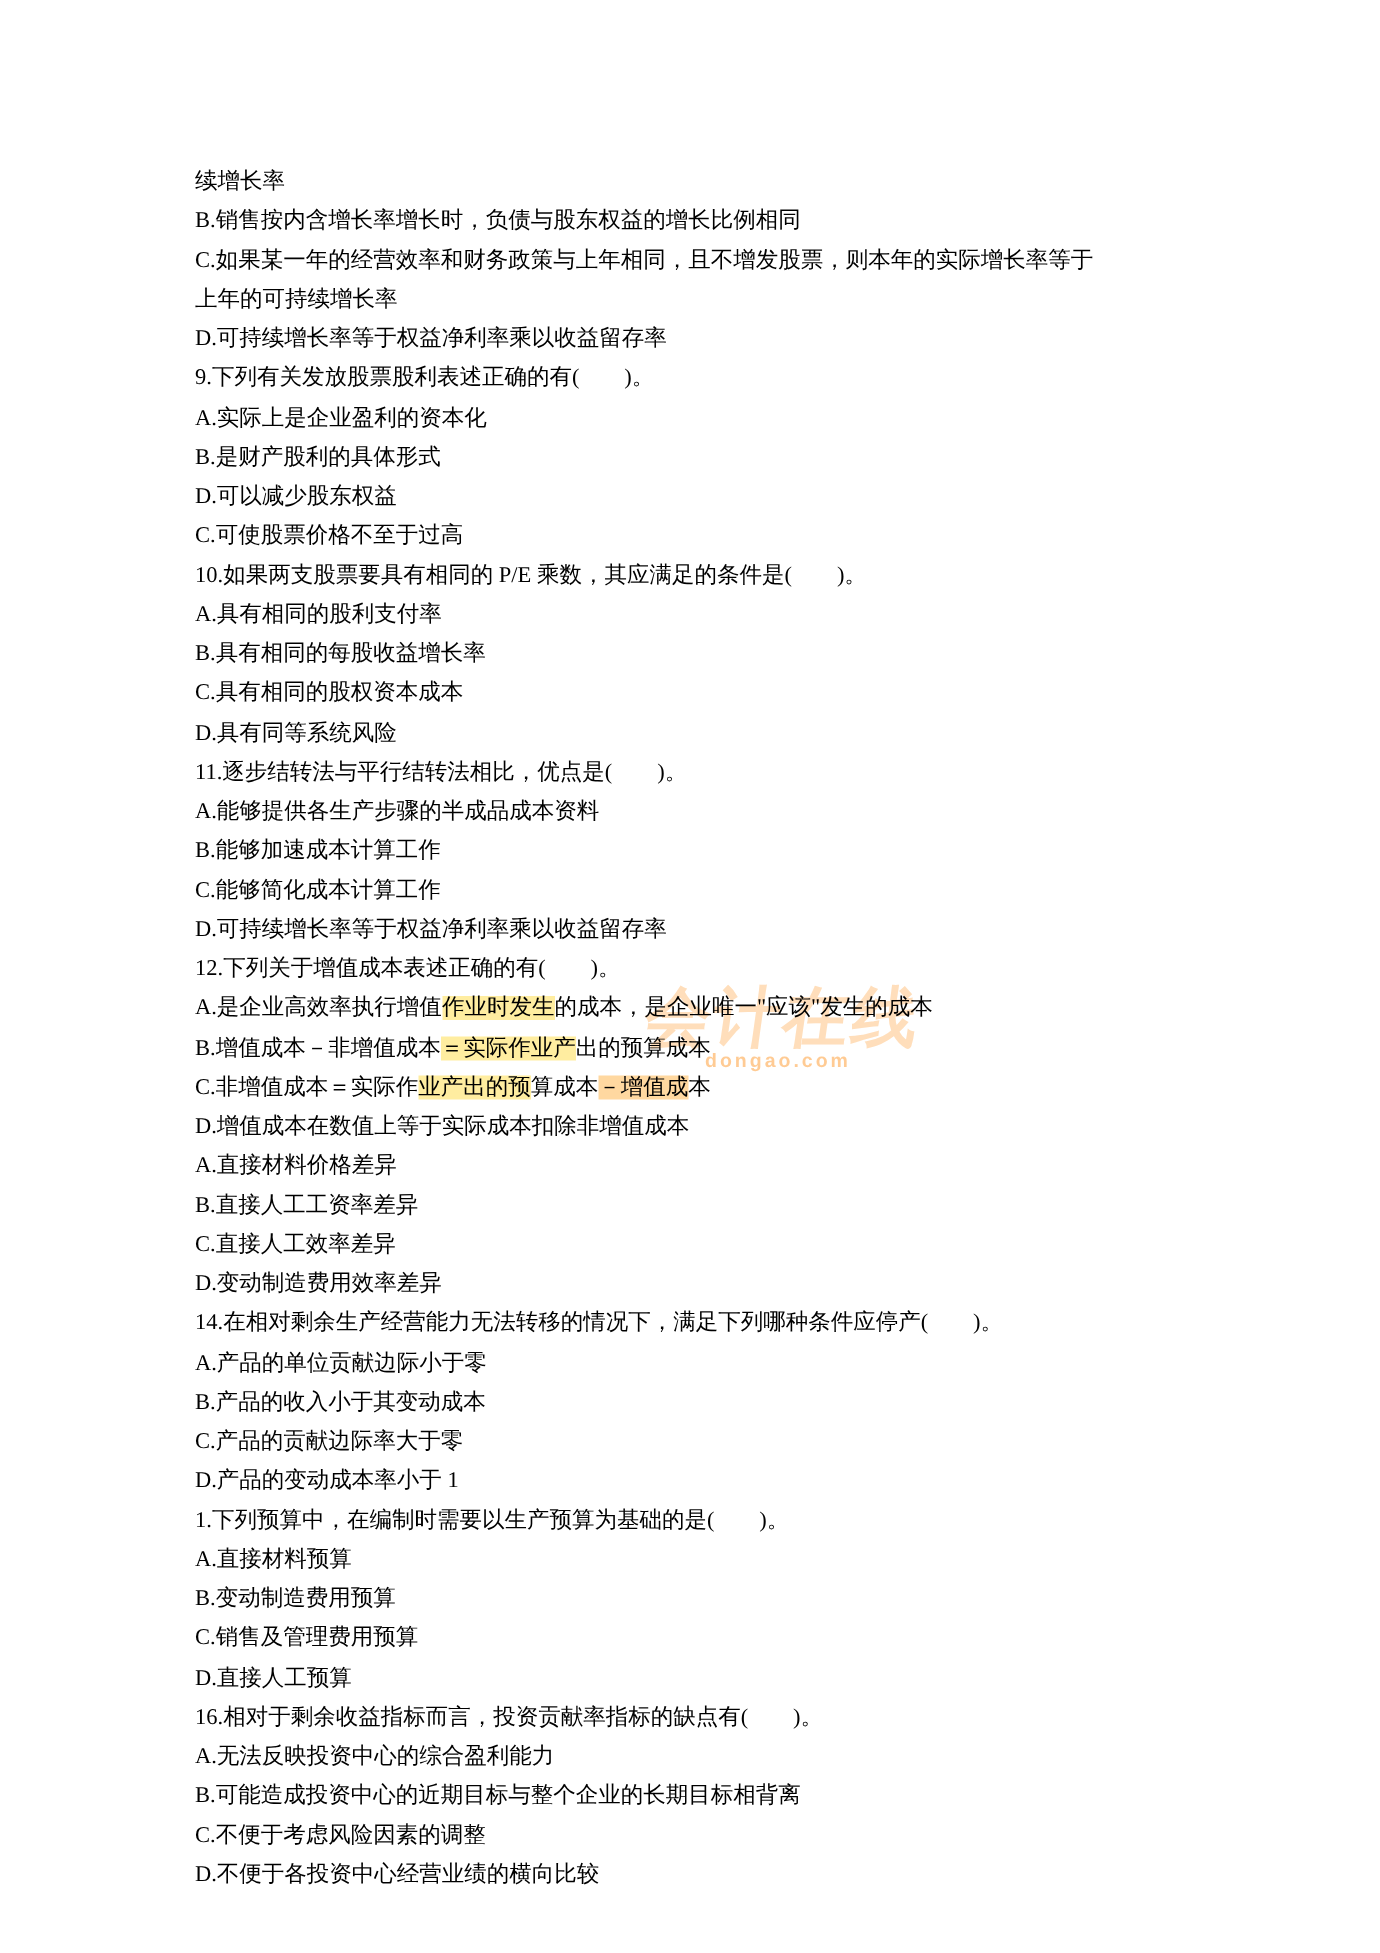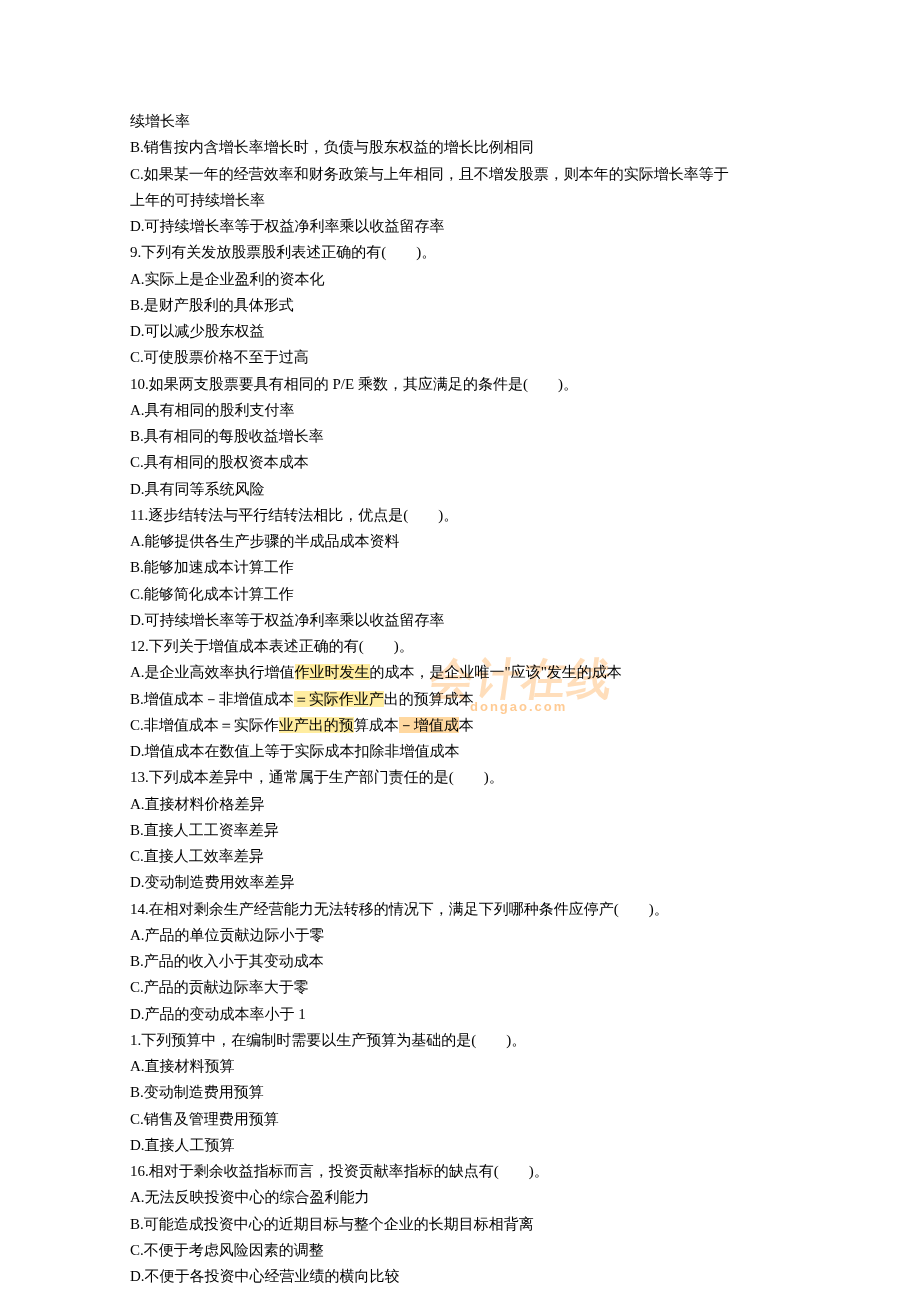--- a/index.html
+++ b/index.html
@@ -66,21 +66,20 @@
     <div class="line">11.逐步结转法与平行结转法相比，优点是(　　)。</div>
     <div class="line">A.能够提供各生产步骤的半成品成本资料</div>
     <div class="line">B.能够加速成本计算工作</div>
     <div class="line">C.能够简化成本计算工作</div>
     <div class="line">D.可持续增长率等于权益净利率乘以收益留存率</div>
     <div class="line">12.下列关于增值成本表述正确的有(　　)。</div>
     <div class="line">A.是企业高效率执行增值<span class="hl-yellow">作业时发生</span>的成本，是企业唯一"应该"发生的成本</div>
     <div class="line">B.增值成本－非增值成本<span class="hl-yellow">＝实际作业产</span>出的预算成本</div>
     <div class="line">C.非增值成本＝实际作<span class="hl-yellow">业产出的预</span>算成本<span class="hl-orange">－增值成</span>本</div>
     <div class="line">D.增值成本在数值上等于实际成本扣除非增值成本</div>
-    <div class="line">13.下列成本差异中，通常属于生产部门责任的是(　　)。</div>
     <div class="line">A.直接材料价格差异</div>
     <div class="line">B.直接人工工资率差异</div>
     <div class="line">C.直接人工效率差异</div>
     <div class="line">D.变动制造费用效率差异</div>
     <div class="line">14.在相对剩余生产经营能力无法转移的情况下，满足下列哪种条件应停产(　　)。</div>
     <div class="line">A.产品的单位贡献边际小于零</div>
     <div class="line">B.产品的收入小于其变动成本</div>
     <div class="line">C.产品的贡献边际率大于零</div>
     <div class="line">D.产品的变动成本率小于 1</div>
     <div class="line">1.下列预算中，在编制时需要以生产预算为基础的是(　　)。</div>

